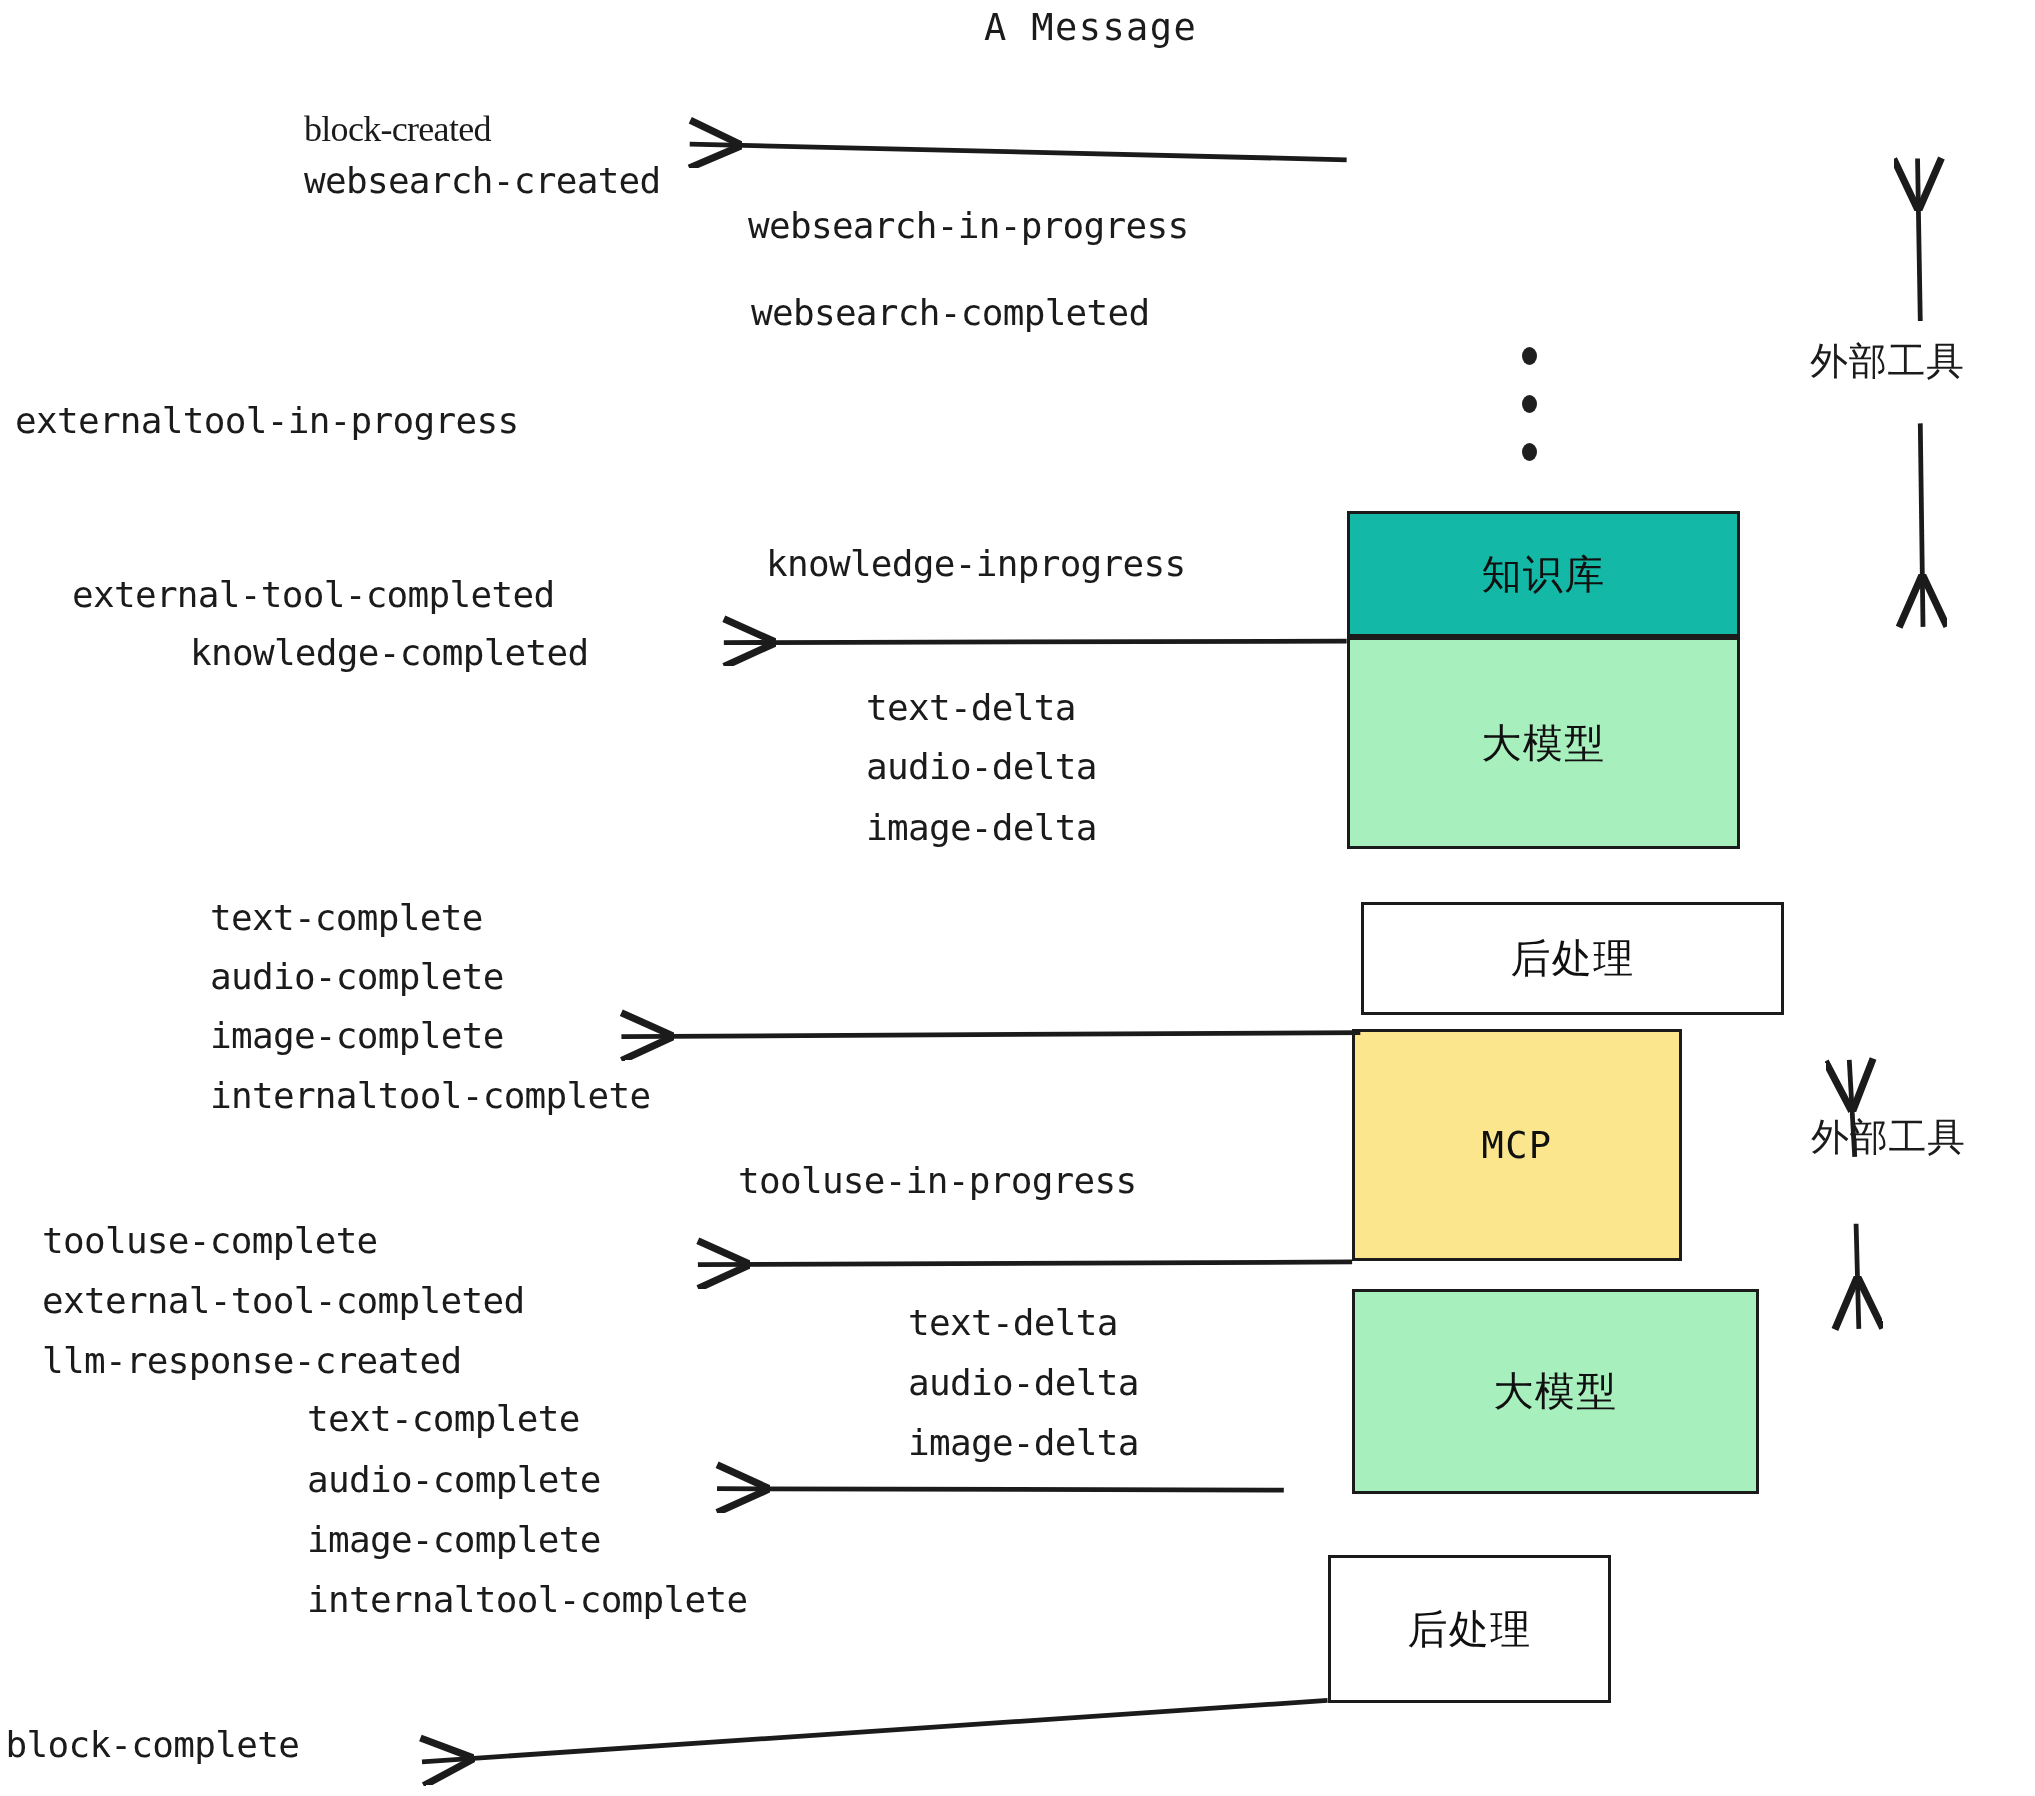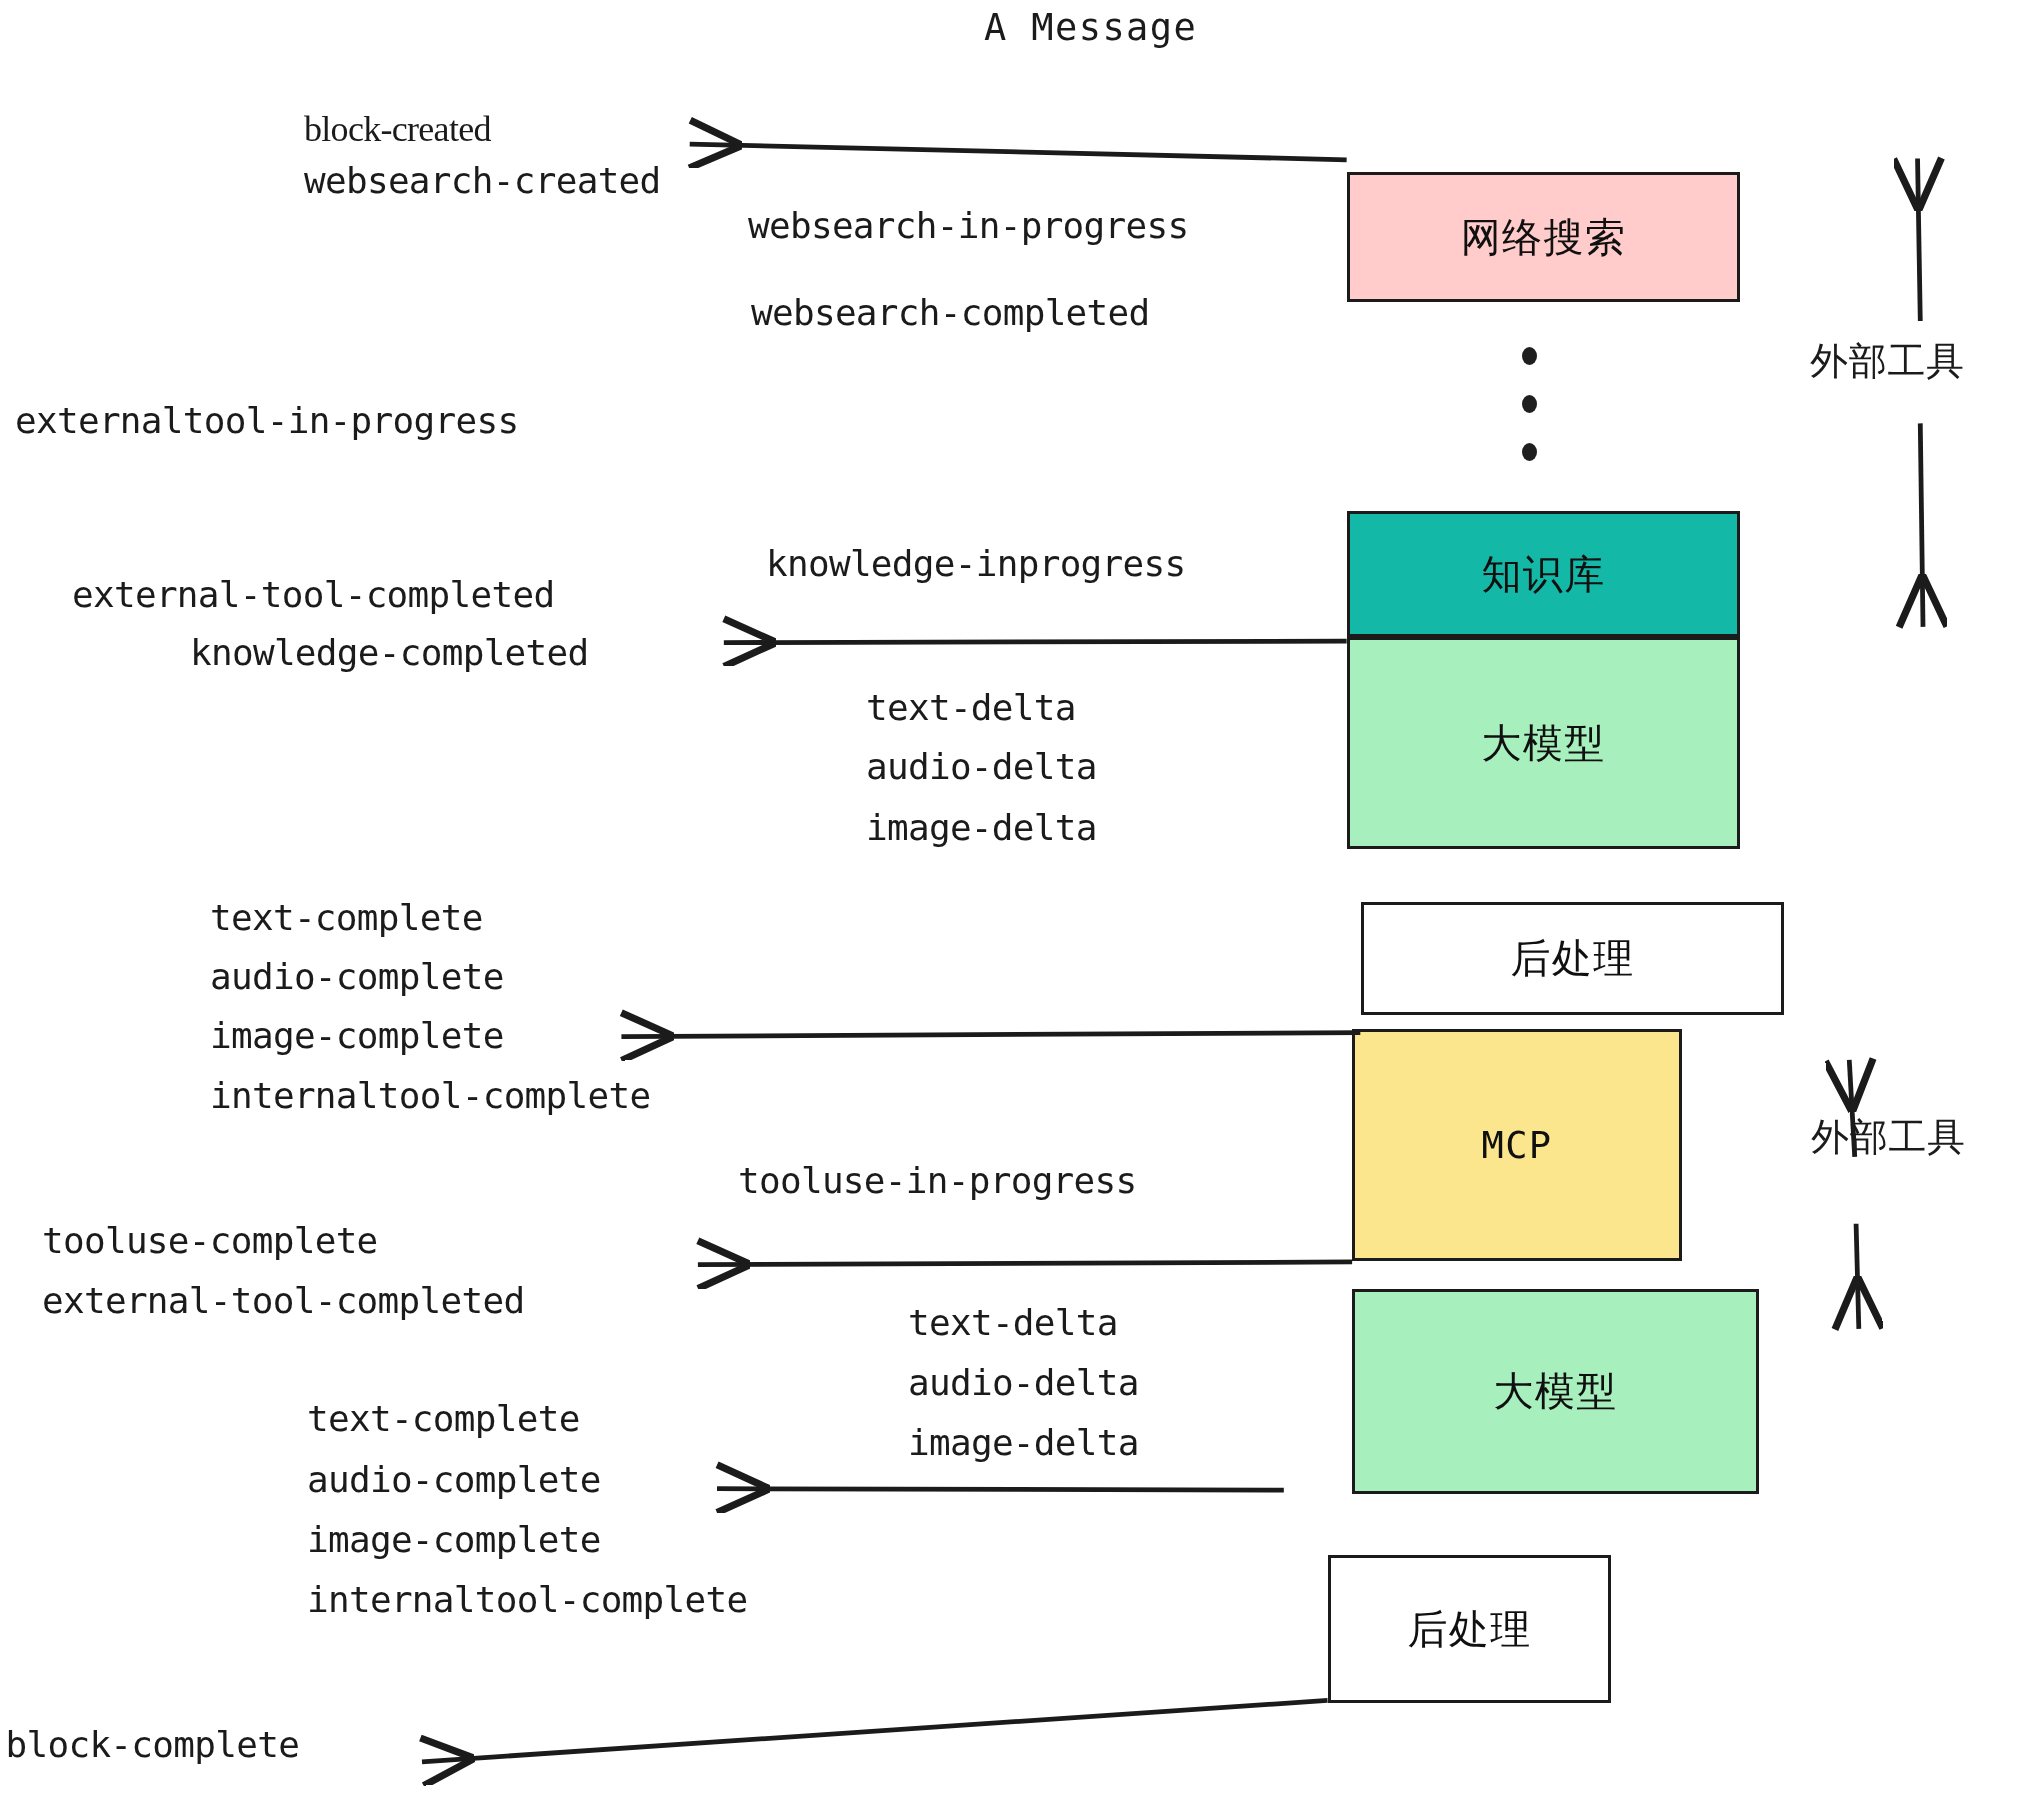--- a/index.html
+++ b/index.html
@@ -72,23 +72,20 @@
     pointer-events: none;
   }
 </style>
 </head>
 <body>
 
 <div id="stage">
 
   <div class="title" style="left:984px; top:5.5px;">A Message</div>
 
-  <div class="node" style="left:1347px; top:172px; width:393px; height:130px; background:#FFCCCB;">
-    <span>网络搜索</span>
-  </div>
 
   <div class="node" style="left:1347px; top:511px; width:393px; height:126px; background:#14b8a6;">
     <span>知识库</span>
   </div>
 
   <div class="node" style="left:1347px; top:637px; width:393px; height:212px; background:#A8EFBE;">
     <span>大模型</span>
   </div>
 
   <div class="node" style="left:1361px; top:902px; width:423px; height:113px; background:#FFFFFF;">
@@ -130,20 +127,21 @@
   <div class="lbl" style="left:866px; top:810px;">image-delta</div>
 
   <div class="lbl" style="left:210px; top:900px;">text-complete</div>
   <div class="lbl" style="left:210px; top:959px;">audio-complete</div>
   <div class="lbl" style="left:210px; top:1018px;">image-complete</div>
   <div class="lbl" style="left:210px; top:1078px;">internaltool-complete</div>
   <div class="lbl" style="left:738px; top:1134px;margin-top:29px;">tooluse-in-progress</div>
 
   <div class="lbl" style="left:42px; top:1223px;">tooluse-complete</div>
   <div class="lbl" style="left:42px; top:1283px;">external-tool-completed</div>
+  <div class="lbl" style="left:42px; top:1343px;">llm-response-created</div>
 
   <div class="lbl" style="left:908px; top:1305px;">text-delta</div>
   <div class="lbl" style="left:908px; top:1365px;">audio-delta</div>
   <div class="lbl" style="left:908px; top:1425px;">image-delta</div>
 
   <div class="lbl" style="left:307px; top:1401px;">text-complete</div>
   <div class="lbl" style="left:307px; top:1462px;">audio-complete</div>
   <div class="lbl" style="left:307px; top:1522px;">image-complete</div>
   <div class="lbl" style="left:307px; top:1582px;">internaltool-complete</div>
 

